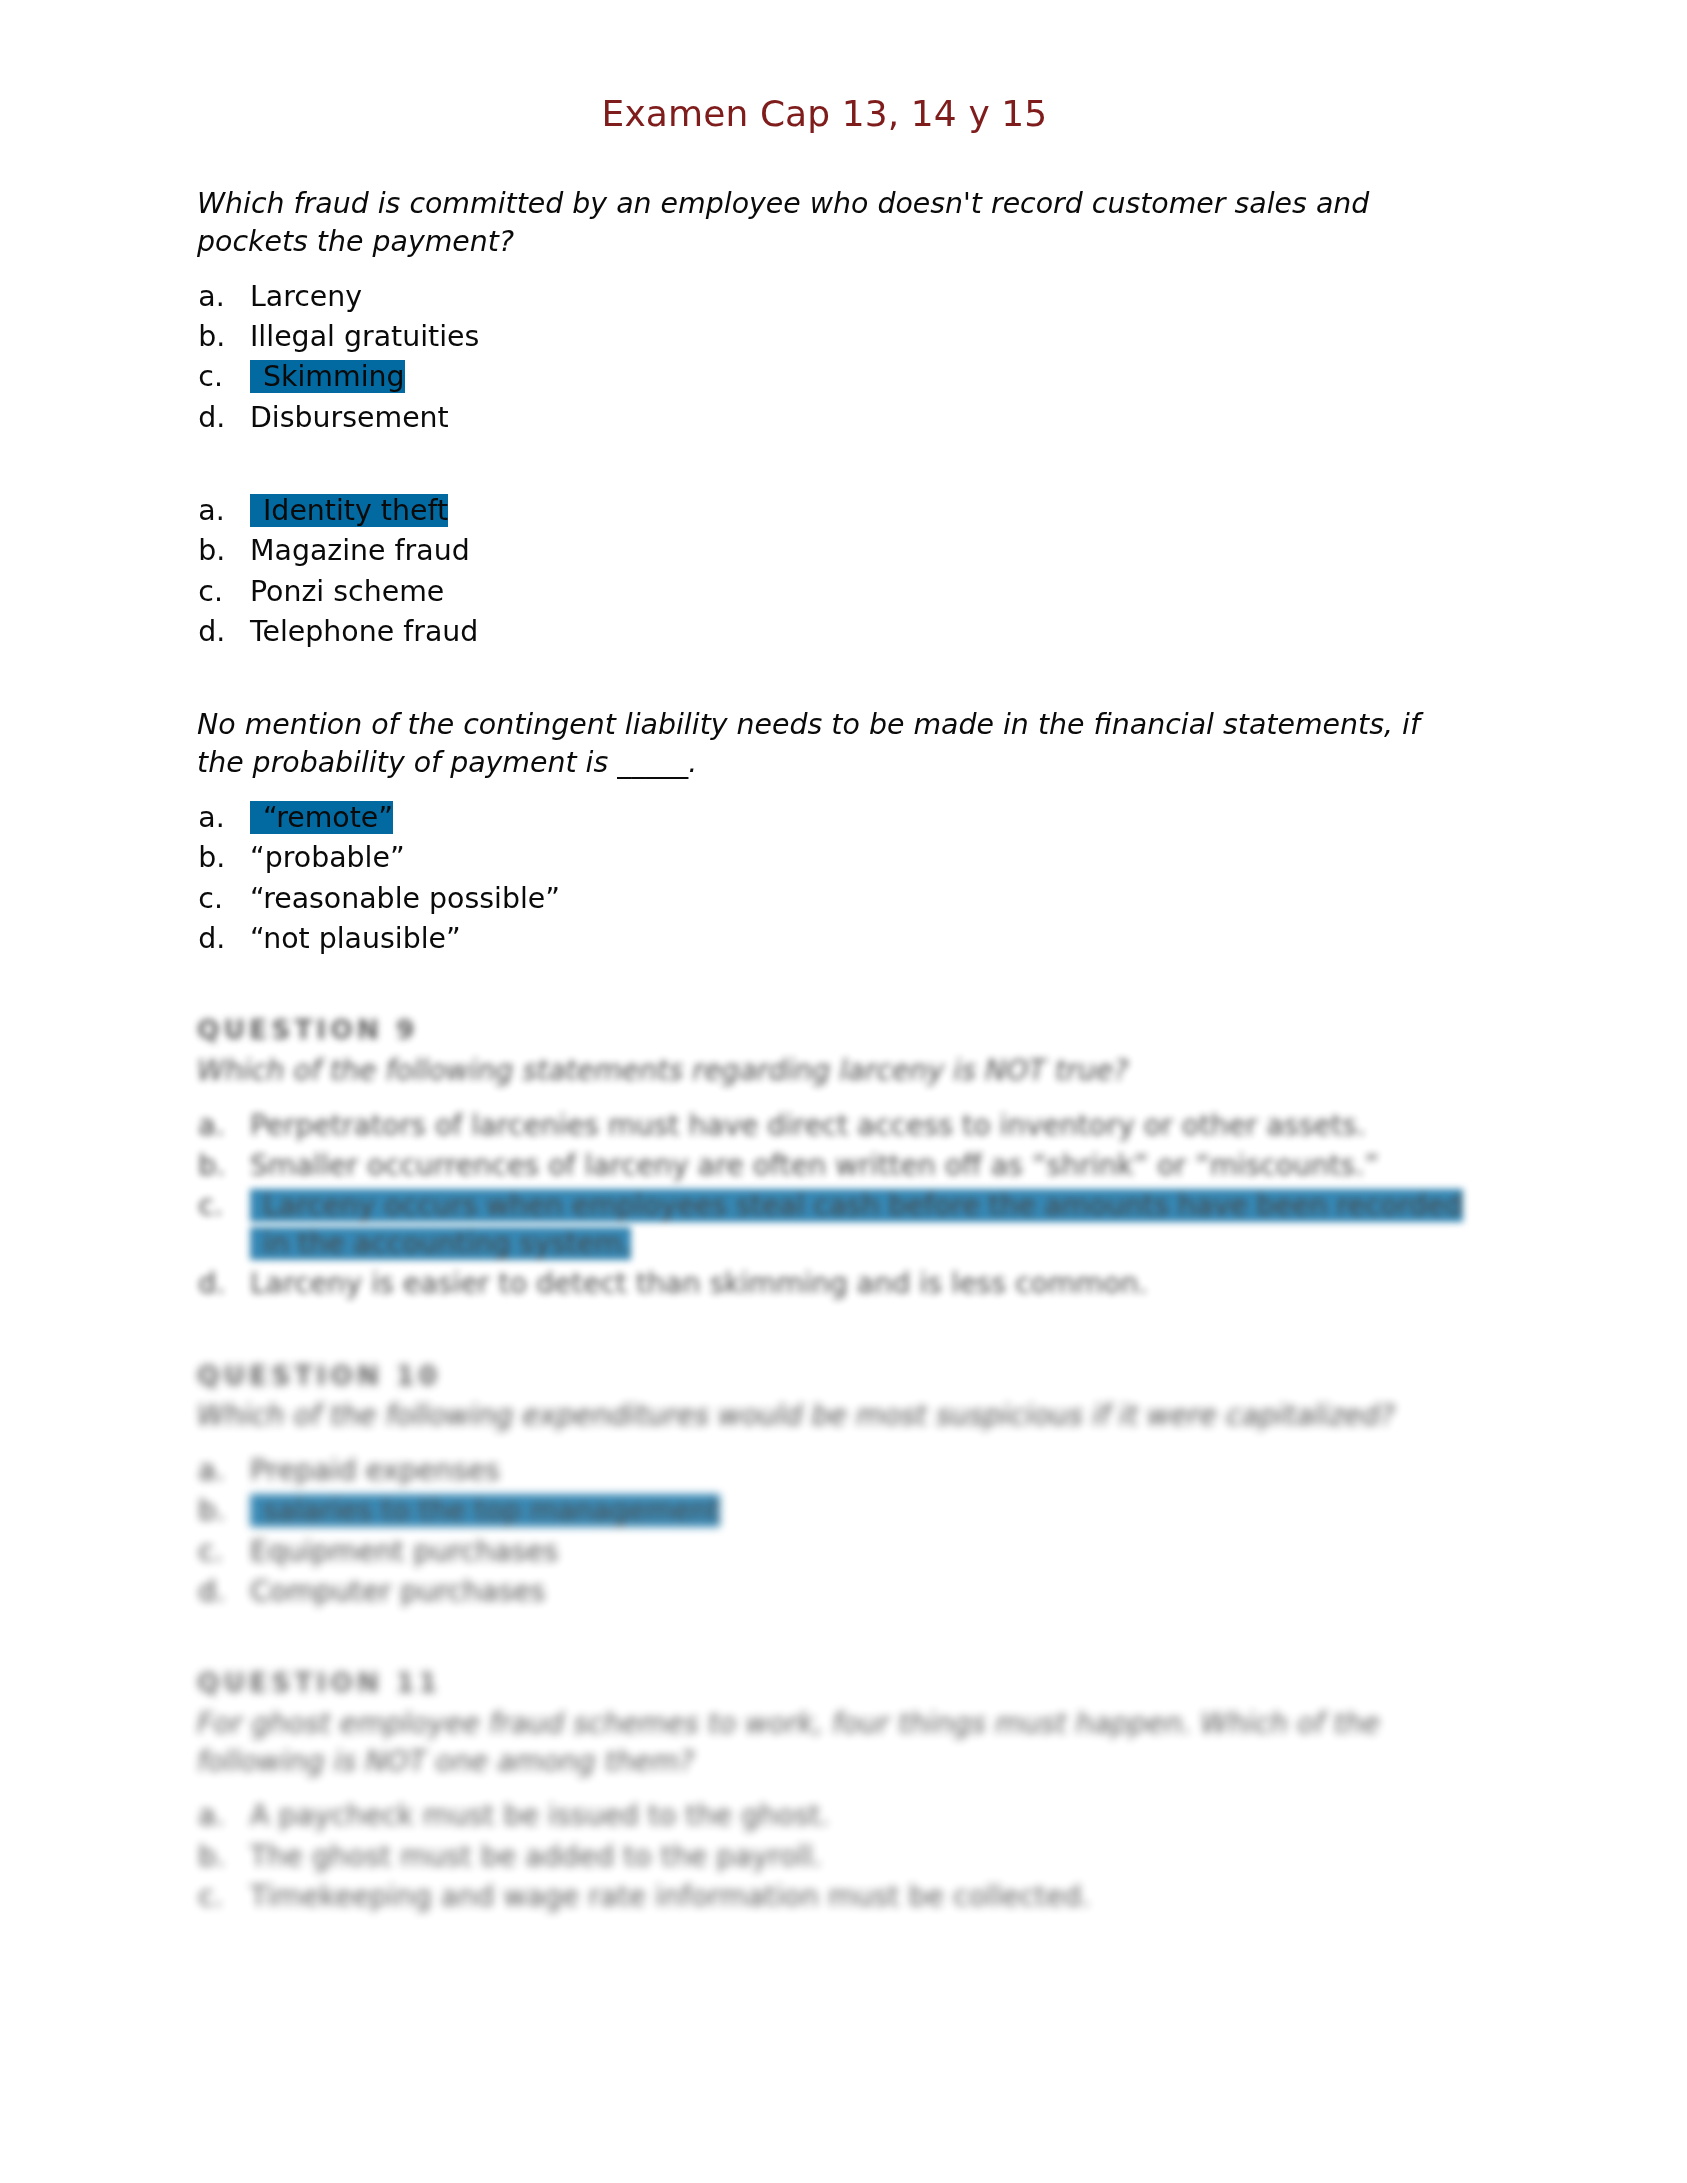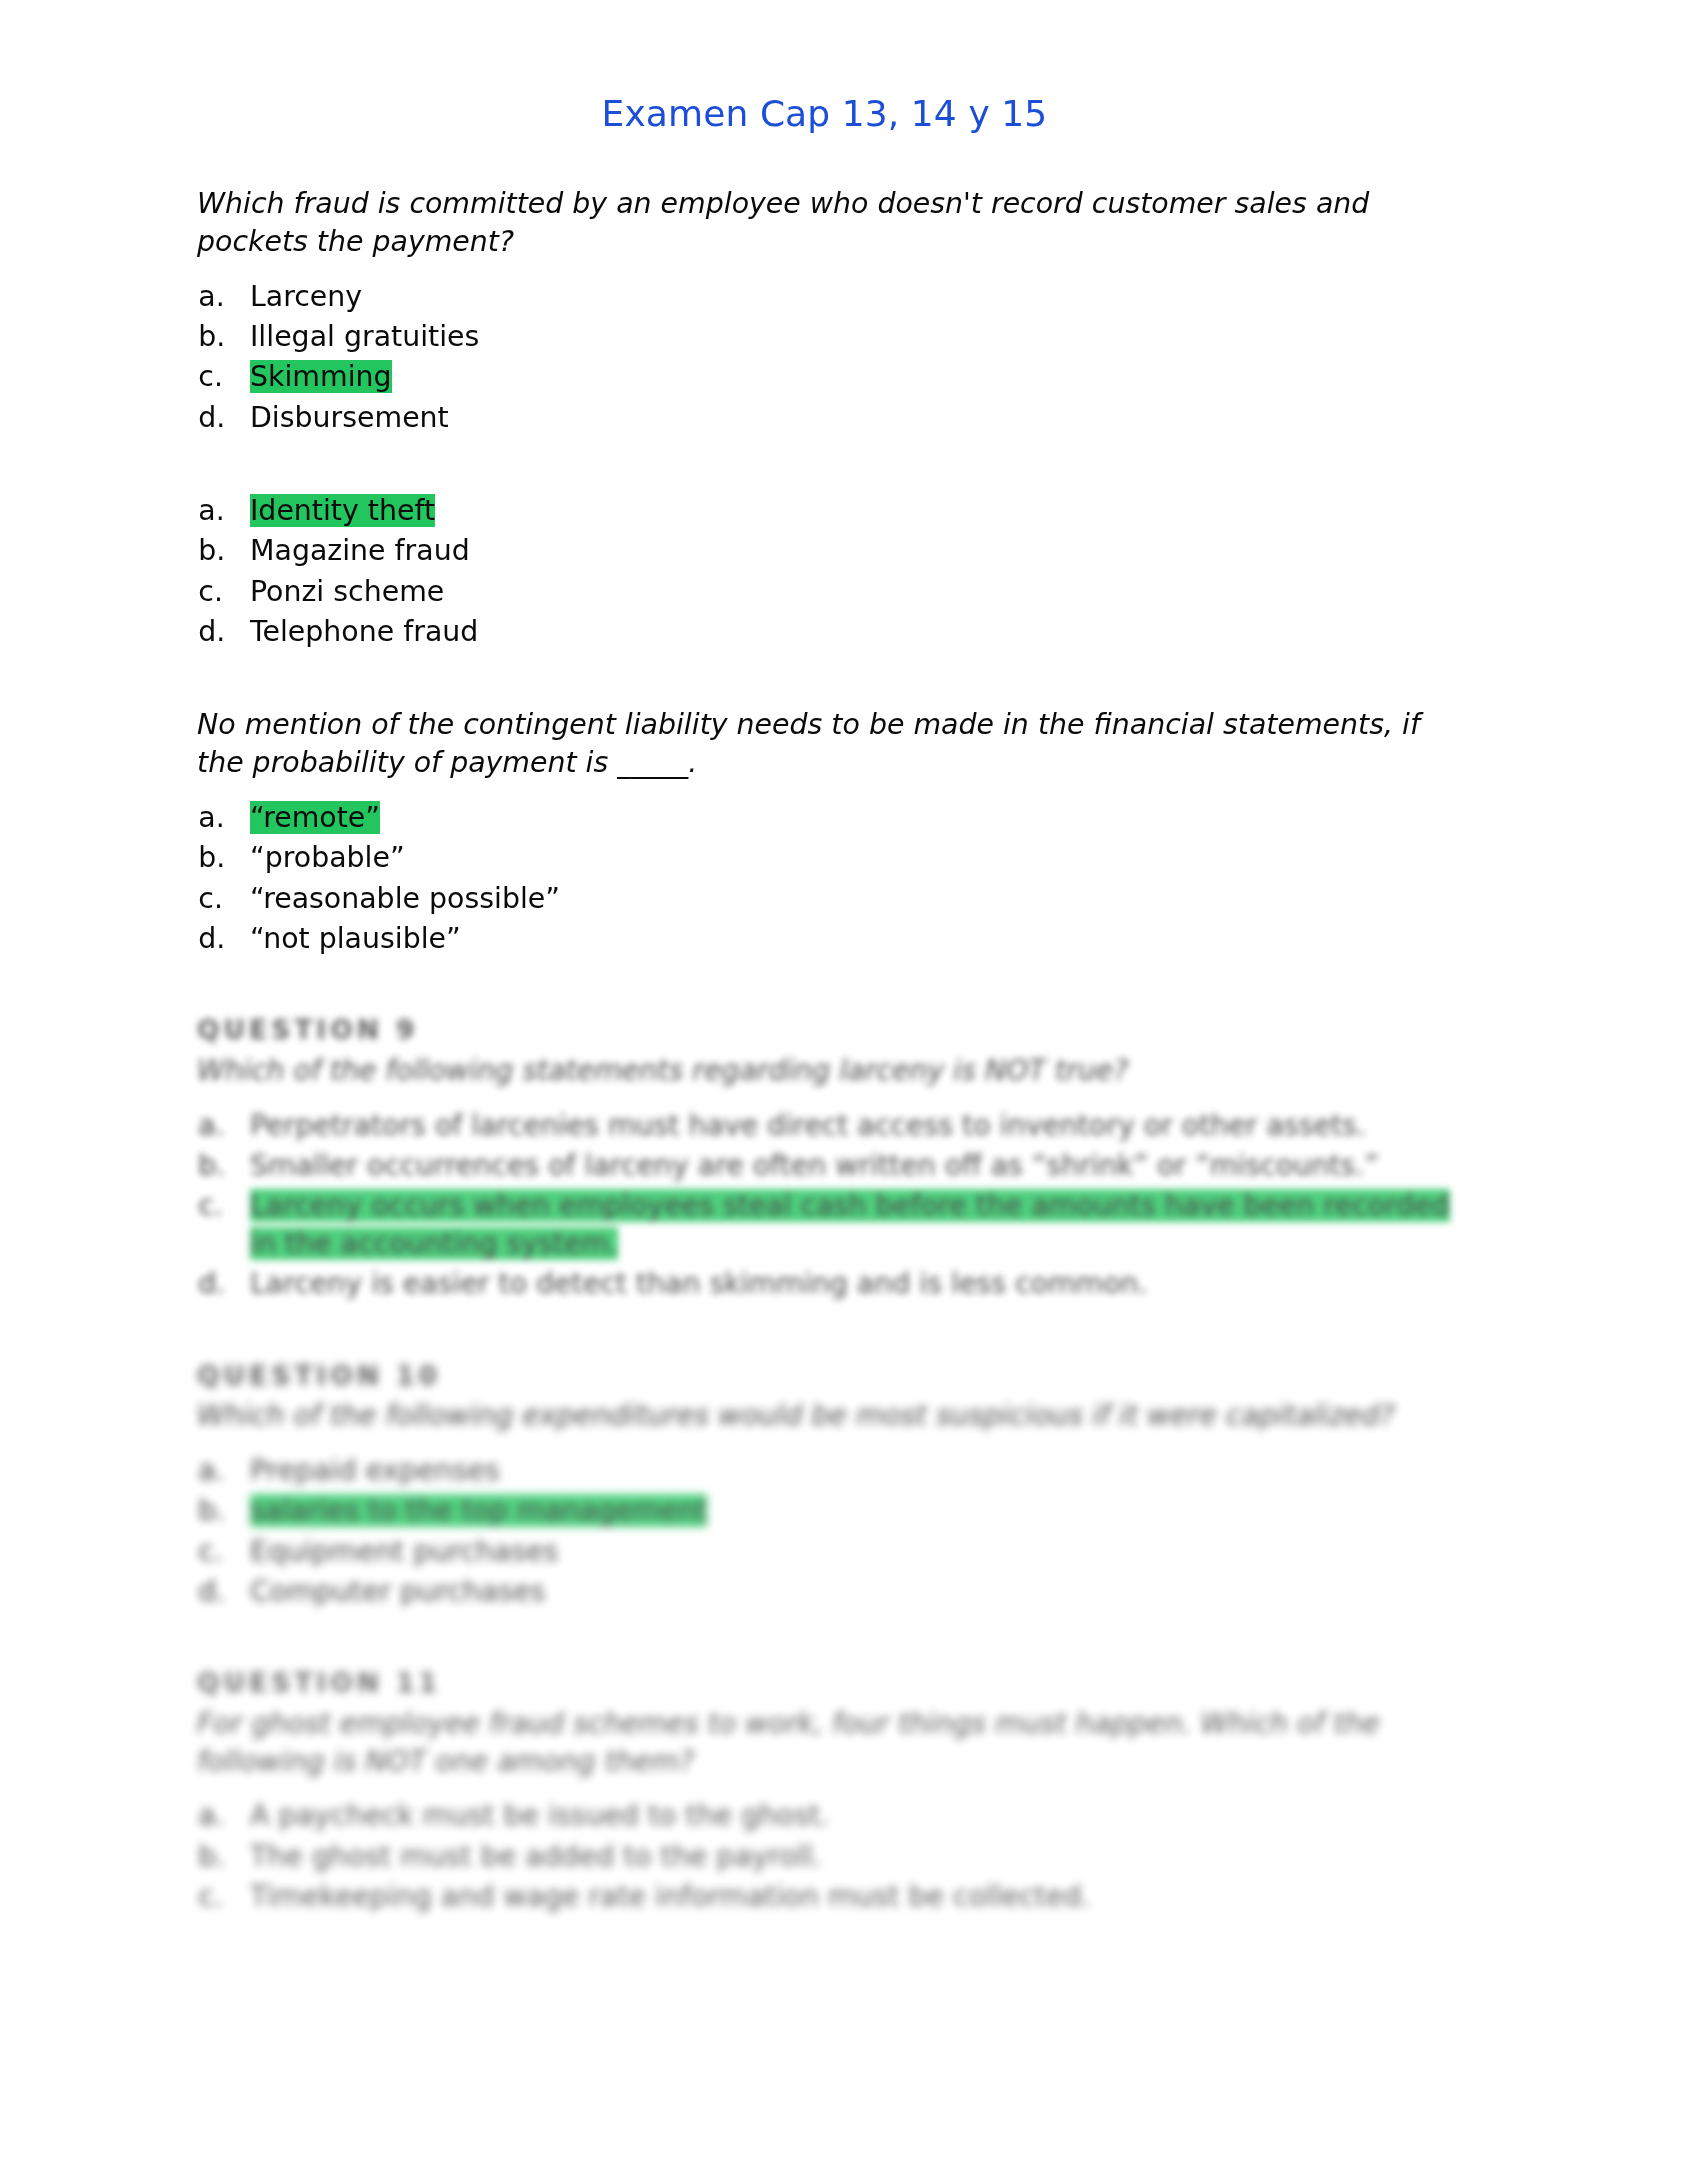--- a/index.html
+++ b/index.html
@@ -23,21 +23,21 @@
 
   
   .doc-title {
     position: absolute;
     top: 93px;
     left: 0;
     width: 1649px;
     text-align: center;
     font-size: 36px;
     line-height: 1.15;
-    color: #1d4ed8;
+    color: #7f1d1d;
     font-weight: 400;
     letter-spacing: 0.1px;
   }
 
   
   .content {
     position: absolute;
     left: 197px;
     top: 185px;
     width: 1277px;
@@ -79,22 +79,23 @@
     margin: 0 0 2.6px 0;
   }
   ol.options > li .marker {
     position: absolute;
     left: 1.3px;
     top: 0;
     width: 41px;
     color: #0a0a0a;
   }
   .hl {
-    background-color: #22c55e;
+    background-color: #0369a1;
     box-decoration-break: clone;
+    padding-left: 13px;
     -webkit-box-decoration-break: clone;
   }
 
   .gap-lg { height: 53px; }
 
   
   .blurred-1 { filter: blur(3.6px); opacity: 0.80; }
   .blurred-2 { filter: blur(4.1px); opacity: 0.78; }
   .blurred-3 { filter: blur(4.5px); opacity: 0.72; }
 

